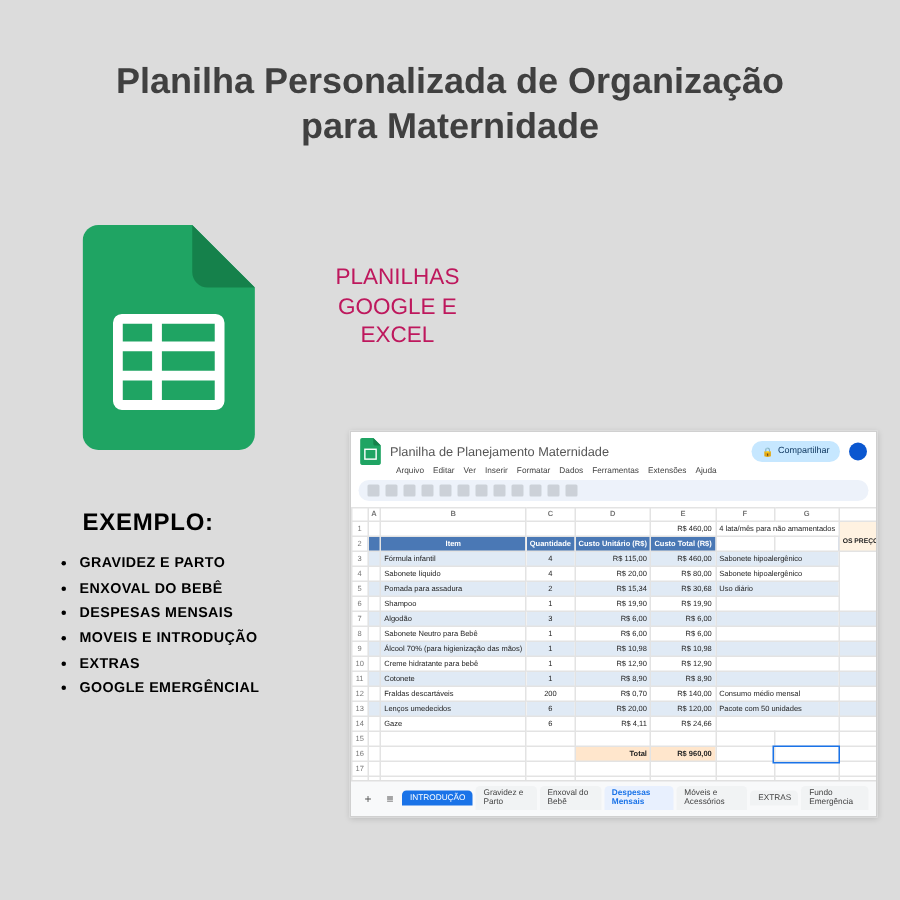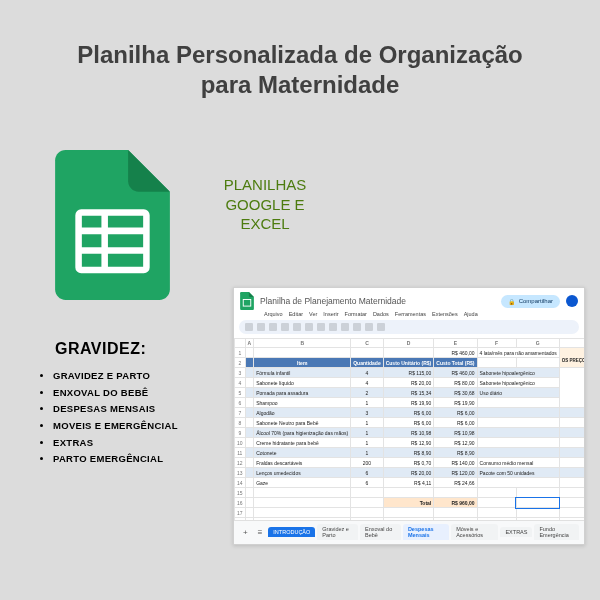--- a/index.html
+++ b/index.html
@@ -32,21 +32,21 @@
   .feature-row {
     position: absolute;
     top: 175px;
     left: 205px;
     right: 40px;
     display: flex;
     justify-content: space-between;
     gap: 30px;
     font-size: 15px;
     font-weight: 400;
-    color: #4d7c0f;
+    color: #be185d;
   }
   .feat { text-align: center; line-height: 1.3; }
 
   .included {
     position: absolute;
     top: 340px;
     left: 35px;
     width: 195px;
   }
   .included-title {
@@ -188,28 +188,28 @@
   </svg>
 </div>
 
 <div class="feature-row">
   <div class="feat" style="white-space:pre-line; width:120px;">PLANILHAS
 GOOGLE E
 EXCEL</div>
 </div>
 
 <div class="included">
-  <div class="included-title">GRAVIDEZ:</div>
+  <div class="included-title">EXEMPLO:</div>
   <ul>
     <li>GRAVIDEZ E PARTO</li>
     <li>ENXOVAL DO BEBÊ</li>
     <li>DESPESAS MENSAIS</li>
-    <li>MOVEIS E EMERGÊNCIAL</li>
+    <li>MOVEIS E INTRODUÇÃO</li>
     <li>EXTRAS</li>
-    <li>PARTO EMERGÊNCIAL</li>
+    <li>GOOGLE EMERGÊNCIAL</li>
   </ul>
 </div>
 
 <div class="sheet-window">
   <div class="sheet-titlebar">
     <div class="mini-sheets-icon">
       <svg viewBox="0 0 88 115" width="14" height="18">
         <path fill="#1fa463" d="M8 0h48l32 32v75c0 4.4-3.6 8-8 8H8c-4.4 0-8-3.6-8-8V8C0 3.6 3.6 0 8 0z"></path>
         <path fill="#15814b" d="M56 0l32 32H64c-4.4 0-8-3.6-8-8V0z"></path>
         <rect x="20" y="48" width="48" height="42" fill="none" stroke="#fff" stroke-width="6"></rect>

